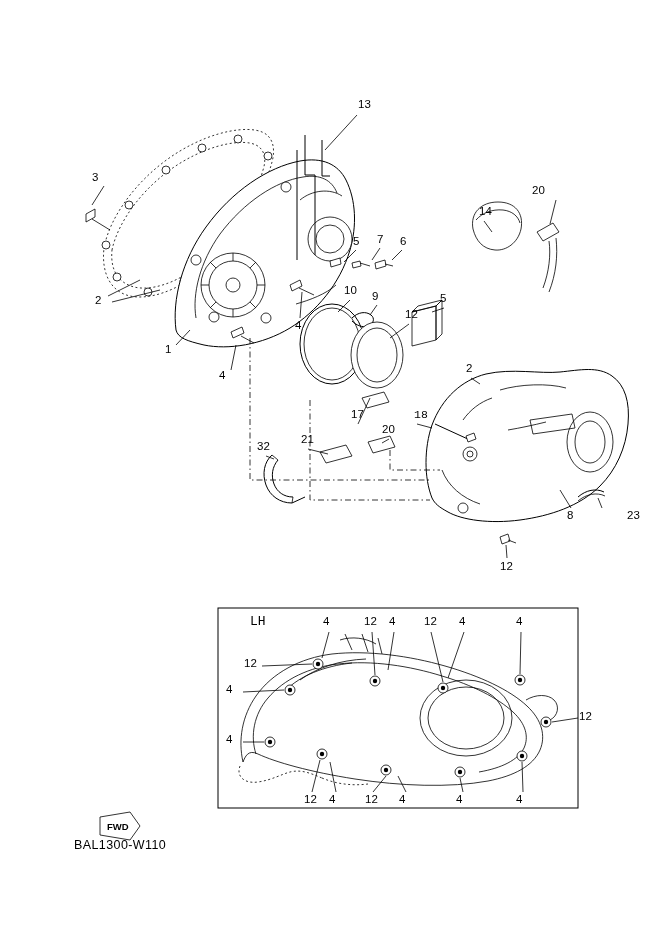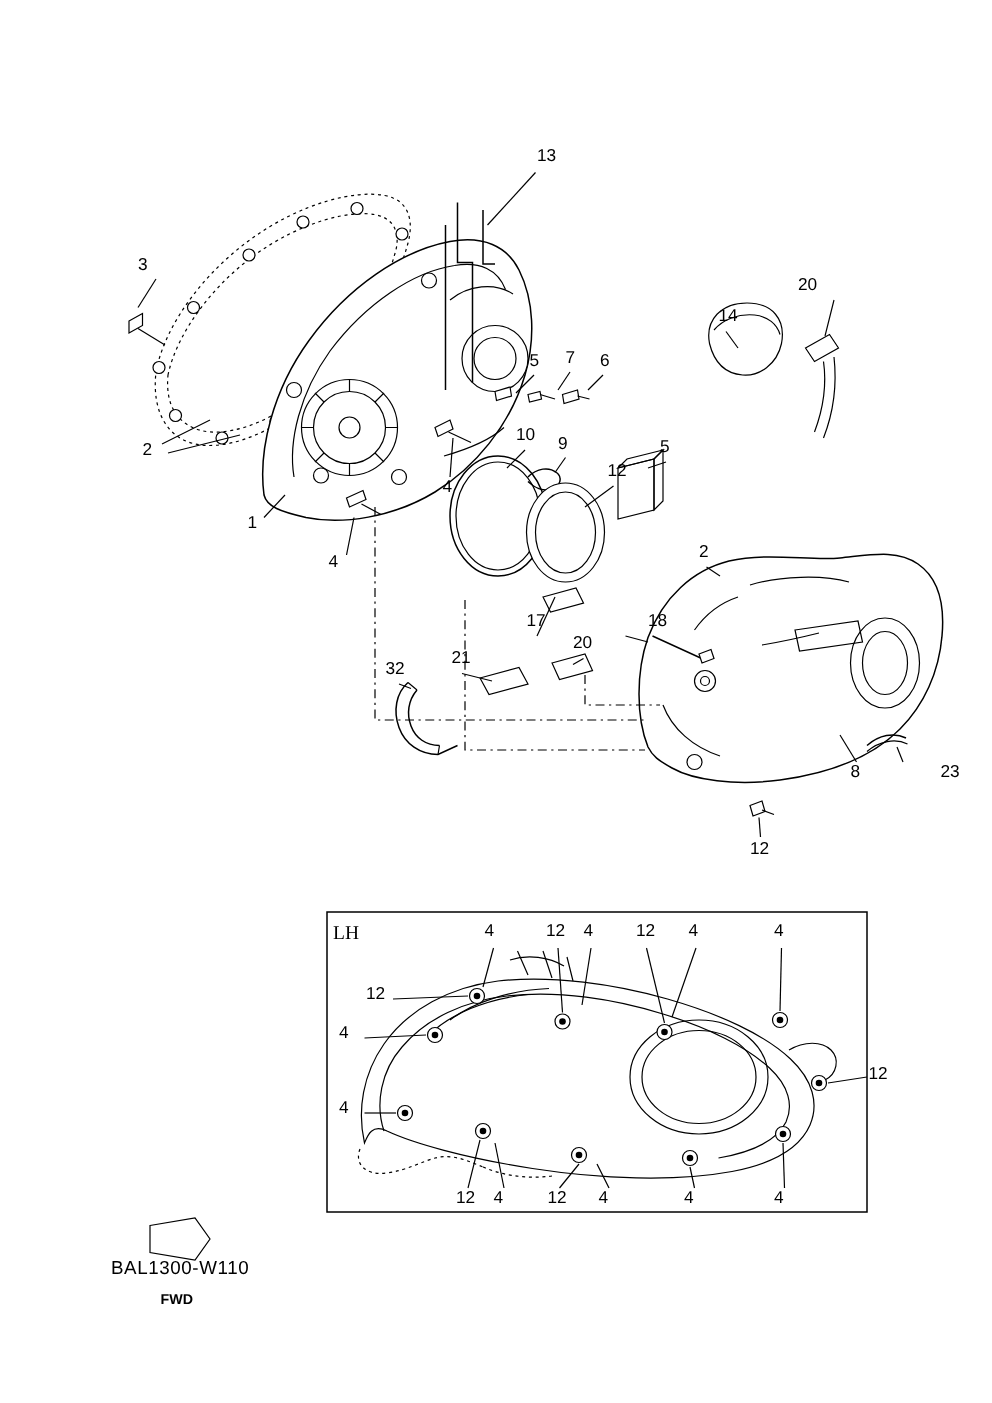--- a/index.html
+++ b/index.html
@@ -38,40 +38,40 @@
     position: absolute;
     font-size: 11.5px;
     font-family: "Liberation Sans", sans-serif;
     color: #000;
     white-space: nowrap;
     line-height: 1;
   }
   .lbl-lh {
     position: absolute;
     font-size: 13px;
-    font-family: Liberation Serif, serif;
+    font-family: Liberation Mono, monospace;
     color: #000;
     white-space: nowrap;
+    margin-left: 28px;
   }
   .code {
     position: absolute;
     font-size: 12.5px;
     font-family: "Liberation Sans", sans-serif;
     letter-spacing: 0.4px;
     color: #000;
     white-space: nowrap;
   }
   .fwd-label {
     position: absolute;
     font-size: 9.5px;
     font-weight: bold;
     font-family: "Liberation Sans", sans-serif;
     color: #000;
     white-space: nowrap;
-    margin-top: 40px;
   }
 </style>
 </head>
 <body>
 
 <div id="sheet">
 
   <svg class="diagram" viewBox="0 0 661 935" xmlns="http://www.w3.org/2000/svg">
 
     <g>
@@ -329,21 +329,21 @@
   <div class="lbl" style="left:95px;  top:295px;">2</div>
   <div class="lbl" style="left:344px; top:285px;">10</div>
   <div class="lbl" style="left:372px; top:291px;">9</div>
   <div class="lbl" style="left:405px; top:309px;">12</div>
   <div class="lbl" style="left:440px; top:293px;">5</div>
   <div class="lbl" style="left:295px; top:320px;">4</div>
   <div class="lbl" style="left:165px; top:344px;">1</div>
   <div class="lbl" style="left:466px; top:363px;">2</div>
   <div class="lbl" style="left:219px; top:370px;">4</div>
   <div class="lbl" style="left:351px; top:409px;text-align:right;">17</div>
-  <div class="lbl" style="left:432px; top:409px;">18</div>
+  <div class="lbl" style="left:414px; top:409px;font-family:Liberation Mono, monospace;">18</div>
   <div class="lbl" style="left:382px; top:424px;">20</div>
   <div class="lbl" style="left:301px; top:434px;">21</div>
   <div class="lbl" style="left:257px; top:441px;">32</div>
   <div class="lbl" style="left:567px; top:510px;">8</div>
   <div class="lbl" style="left:597px; top:510px;margin-left:30px;">23</div>
   <div class="lbl" style="left:500px; top:561px;">12</div>
 
   <div class="lbl-lh" style="left:222px; top:614px;">LH</div>
 
   <div class="lbl" style="left:323px; top:616px;">4</div>

